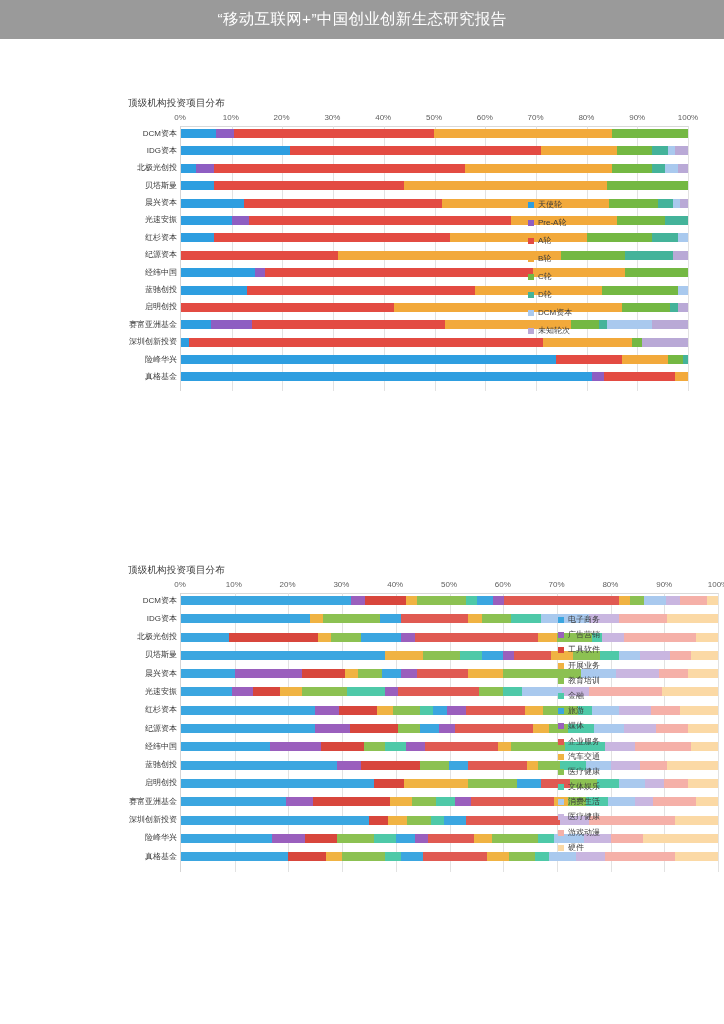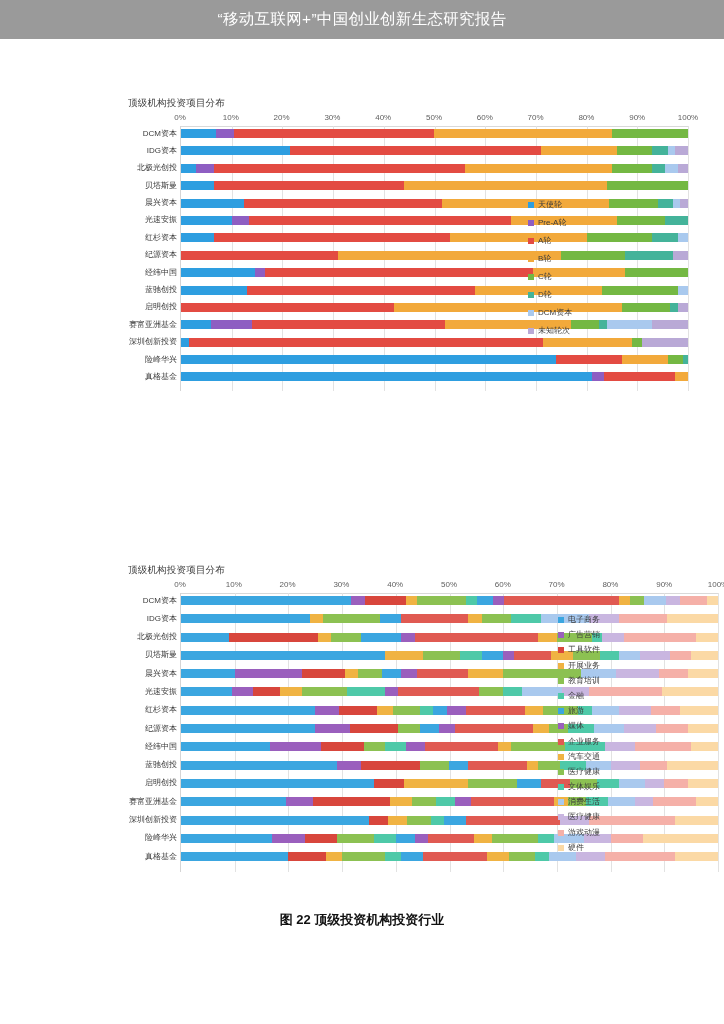--- a/index.html
+++ b/index.html
@@ -698,14 +698,13 @@
           <span class="legend-swatch" style="background: rgb(245, 176, 168);"></span>
           <span class="legend-text">游戏动漫</span>
         </div>
         <div class="legend-item">
           <span class="legend-swatch" style="background: rgb(251, 217, 165);"></span>
           <span class="legend-text">硬件</span>
         </div>
       </div>
   </div>
 
-  <div class="fig-caption" style="top:872px;">图 22 顶级投资机构投资行业</div>
 </div>
 
 </body></html>

